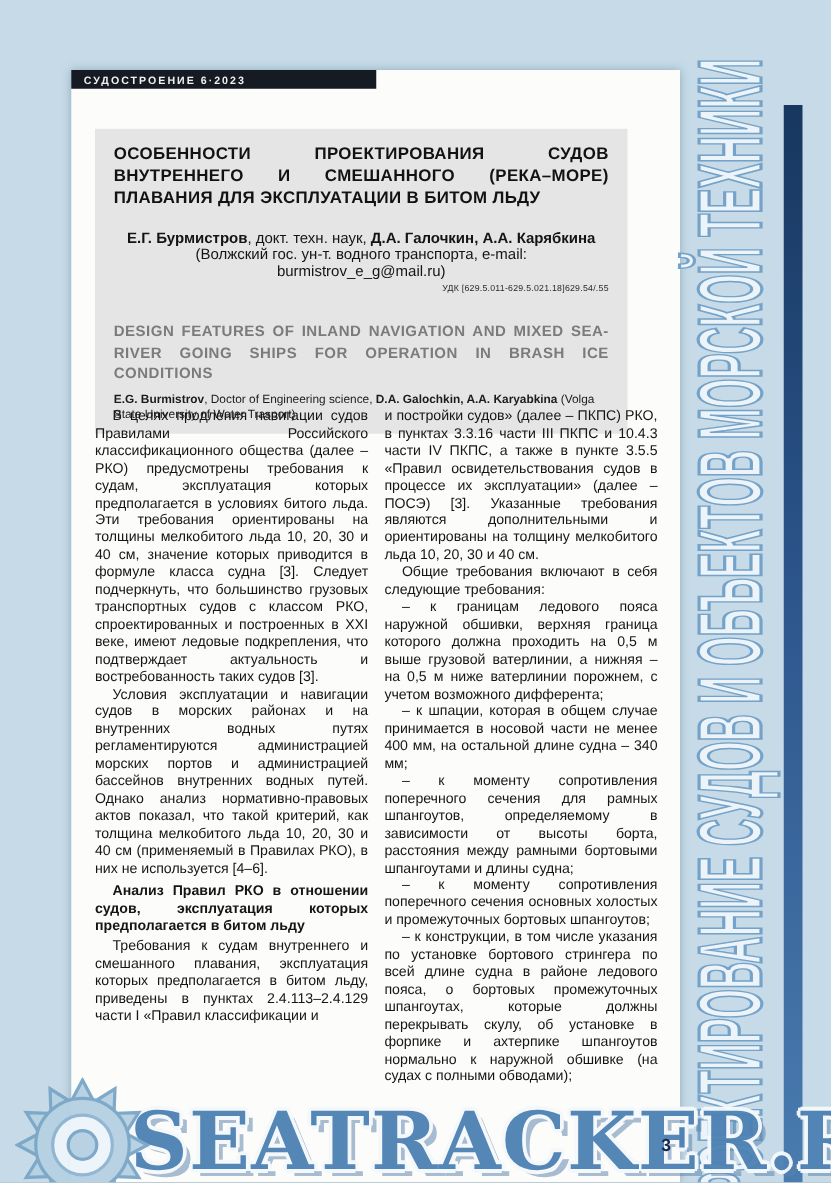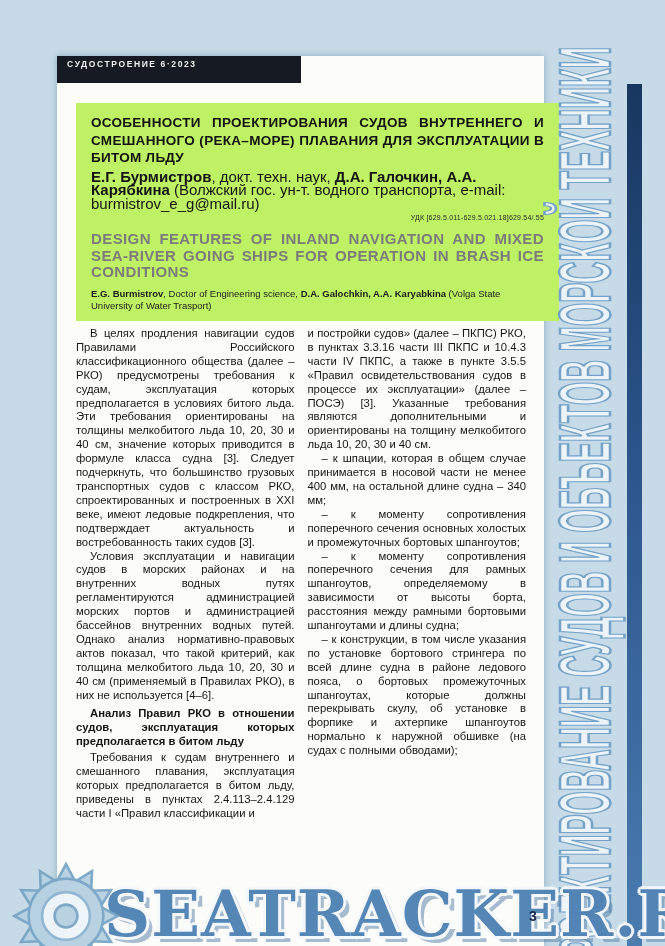--- a/index.html
+++ b/index.html
@@ -6,38 +6,38 @@
   .canvas {
     position:relative; width:665px; height:946px;
     background:#c6dbe7; overflow:hidden;
     font-family:"Liberation Sans", sans-serif;
   }
   .page {
     position:absolute; left:57px; top:56px; width:487px; height:890px;
     background:#fcfcfa; box-shadow:0 0 7px rgba(60,95,125,0.4);
   }
   .masthead {
-    position:absolute; left:0; top:0; width:244px; height:27px;
+    position:absolute; left:0; top:0; width:244px; height:15px;
     background:#151a23; color:#f0f0f0;
     font-size:8.5px; font-weight:bold; letter-spacing:1.6px;
     line-height:16px; padding-left:10px; box-sizing:border-box;
     white-space:nowrap; overflow:hidden;
   }
   .title-box {
-    position:absolute; left:19px; top:47px; width:483px;
-    background:#bef264; padding:11px 15px 9px; box-sizing:border-box;
+    position:absolute; left:19px; top:47px; width:426px;
+    background:#e5e5e5; padding:11px 15px 9px; box-sizing:border-box;
   }
   .title-ru {
     font-size:13.5px; font-weight:bold; line-height:17.5px;
     letter-spacing:0.3px; text-align:justify; color:#121212;
   }
-  .authors-ru { margin-top:3px; font-size:15px; line-height:13.5px; color:#141414; }
+  .authors-ru { margin-top:17px; font-size:12px; line-height:13.5px; color:#141414;text-align:center; }
   .udc { margin-top:4px; text-align:right; font-size:7px; letter-spacing:0.2px; color:#2a2a2a; }
   .title-en {
-    margin-top:10px; font-size:15px; font-weight:bold; line-height:16.5px;
+    margin-top:22px; font-size:12px; font-weight:bold; line-height:16.5px;
     letter-spacing:0.4px; text-align:justify; color:#7b7b7b;
   }
   .authors-en { margin-top:7px; font-size:9.5px; line-height:12px; color:#1c1c1c; }
   .b { font-weight:bold; }
 
   .columns {
     position:absolute; left:19px; top:271px; width:450px;
     display:flex; gap:13px;
   }
   .col {
@@ -102,23 +102,25 @@
             <p>Условия эксплуатации и навигации судов в морских районах и на внутренних водных путях регламентируются администрацией морских портов и администрацией бассейнов внутренних водных путей. Однако анализ нормативно-правовых актов показал, что такой критерий, как толщина мелкобитого льда 10, 20, 30 и 40 см (применяемый в Правилах РКО), в них не используется [4–6].</p>
           </div>
         <p class="heading">Анализ Правил РКО в отношении судов, эксплуатация которых предполагается в битом льду</p>
         <div class="plist">
             <p>Требования к судам внутреннего и смешанного плавания, эксплуатация которых предполагается в битом льду, приведены в пунктах 2.4.113–2.4.129 части I «Правил классификации и</p>
           </div>
       </div>
       <div class="col col-right">
         <div class="plist plist-first">
             <p>и постройки судов» (далее – ПКПС) РКО, в пунктах 3.3.16 части III ПКПС и 10.4.3 части IV ПКПС, а также в пункте 3.5.5 «Правил освидетельствования судов в процессе их эксплуатации» (далее – ПОСЭ) [3]. Указанные требования являются дополнительными и ориентированы на толщину мелкобитого льда 10, 20, 30 и 40 см.</p>
+            <p>Общие требования включают в себя следующие требования:</p>
+            <p>– к границам ледового пояса наружной обшивки, верхняя граница которого должна проходить на 0,5 м выше грузовой ватерлинии, а нижняя – на 0,5 м ниже ватерлинии порожнем, с учетом возможного дифферента;</p>
             <p>– к шпации, которая в общем случае принимается в носовой части не менее 400 мм, на остальной длине судна – 340 мм;</p>
+            <p>– к моменту сопротивления поперечного сечения для рамных шпангоутов, определяемому в зависимости от высоты борта, расстояния между рамными бортовыми шпангоутами и длины судна;</p>
             <p>– к моменту сопротивления поперечного сечения основных холостых и промежуточных бортовых шпангоутов;</p>
-            <p>– к моменту сопротивления поперечного сечения для рамных шпангоутов, определяемому в зависимости от высоты борта, расстояния между рамными бортовыми шпангоутами и длины судна;</p>
             <p>– к конструкции, в том числе указания по установке бортового стрингера по всей длине судна в районе ледового пояса, о бортовых промежуточных шпангоутах, которые должны перекрывать скулу, об установке в форпике и ахтерпике шпангоутов нормально к наружной обшивке (на судах с полными обводами);</p>
           </div>
       </div>
     </div>
 
   </div>
 
   <div class="section-vertical">ПРОЕКТИРОВАНИЕ СУДОВ И ОБЪЕКТОВ МОРСКОЙ ТЕХНИКИ</div>
 
   <div class="blue-bar"></div>

